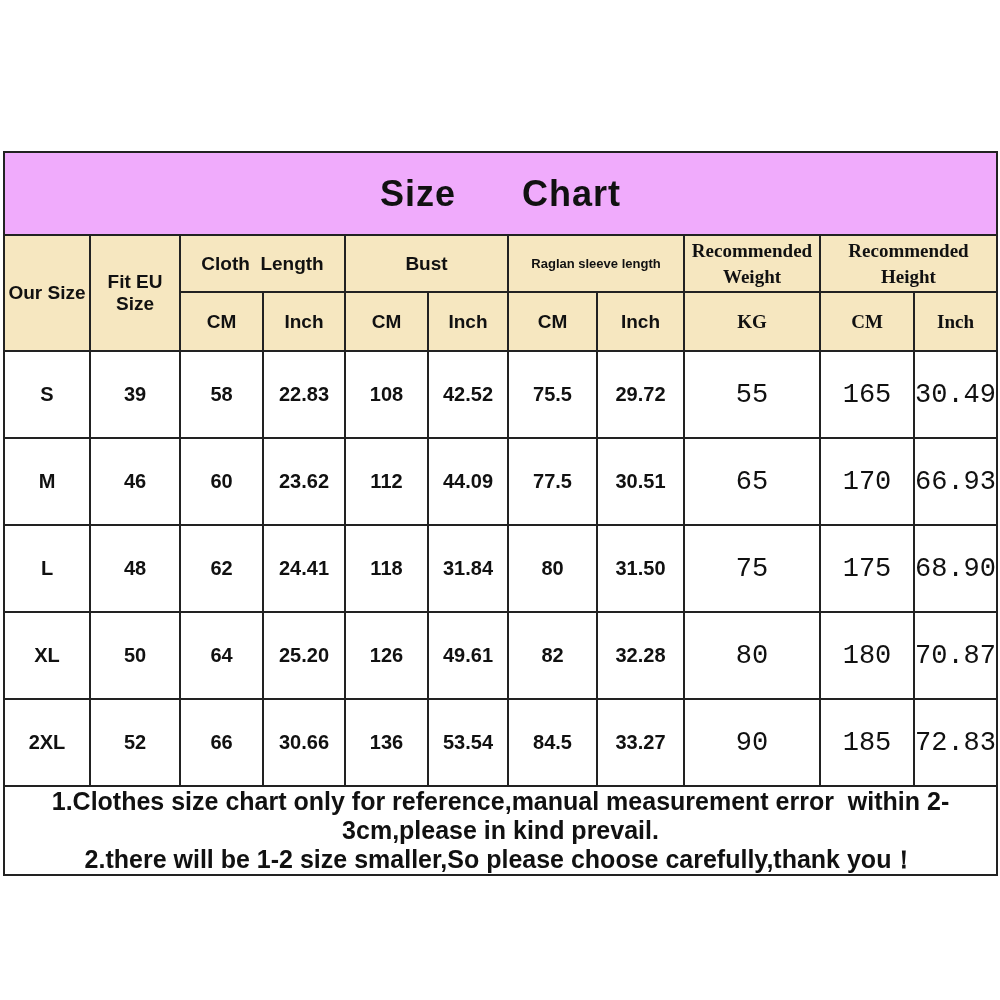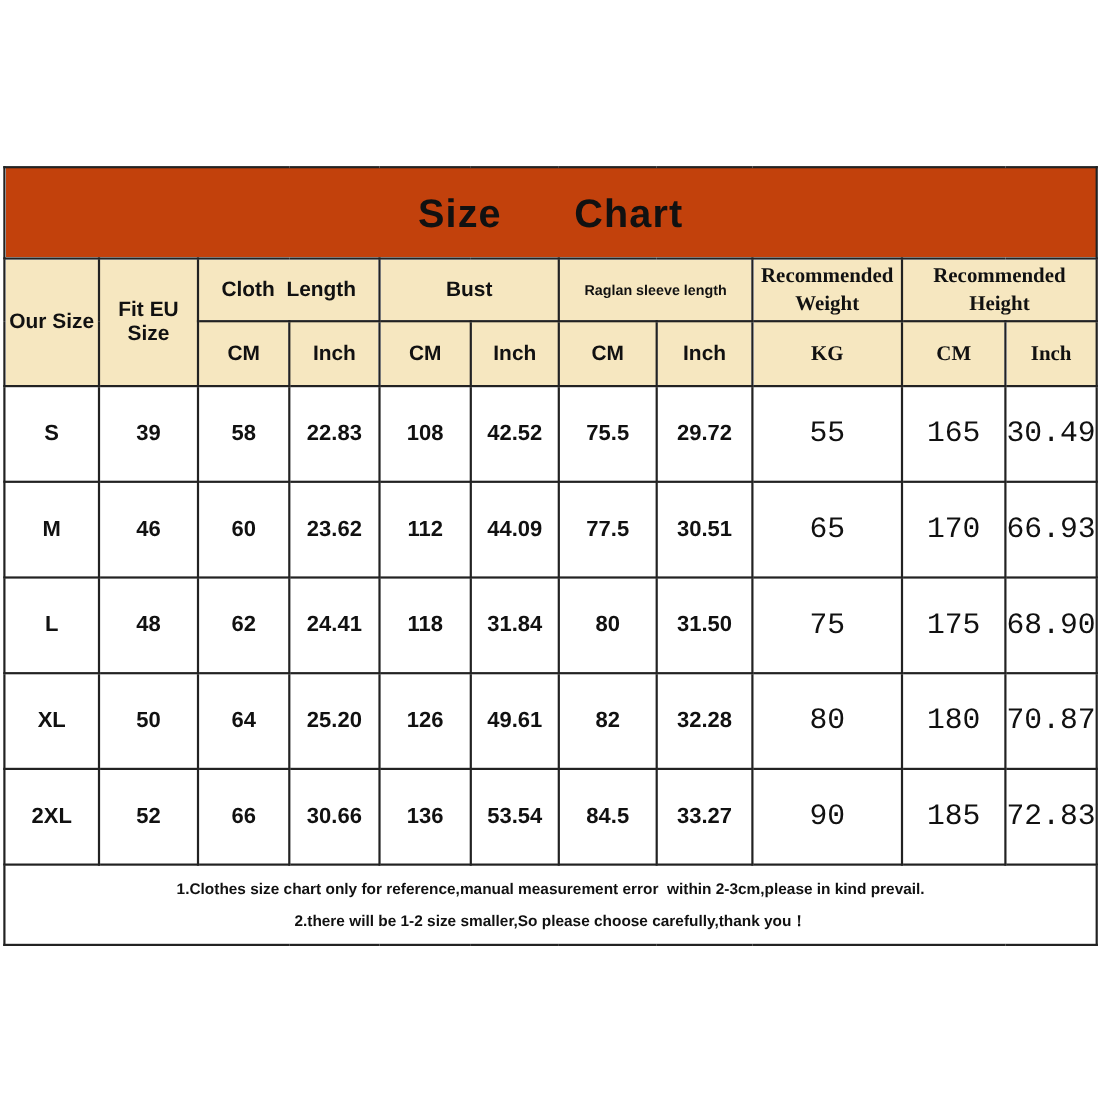--- a/index.html
+++ b/index.html
@@ -27,21 +27,21 @@
     vertical-align: middle;
     padding: 0;
     overflow: hidden;
   }
   .title-cell {
     height: 81px;
     font-size: 36px;
     font-weight: bold;
     letter-spacing: 1px;
     white-space: pre;
-    background: #c2410c;
+    background: #f0abfc;
   }
   .hdr {
     background: #f6e7c0;
     font-weight: bold;
     white-space: pre-wrap;
   }
   .group-row th { height: 55px; font-size: 19px; }
   .unit-row  th { height: 57px; font-size: 19px; }
   th.raglan { font-size: 13px; margin-top: 48px; }
   .serif {
@@ -61,21 +61,21 @@
     font-size: 27px;
   }
   .notes-cell {
     height: 71px;
     text-align: left;
     vertical-align: top;
     padding: 11px 8px 0 6px;
     background: #ffffff;
   }
   .note-line {
-    font-size: 14px;
+    font-size: 25px;
     font-weight: bold;
     line-height: 29px;
     white-space: pre-wrap;
   }
 </style>
 </head>
 <body>
 
 <div class="frame-wrap">
   <table class="size-chart">

